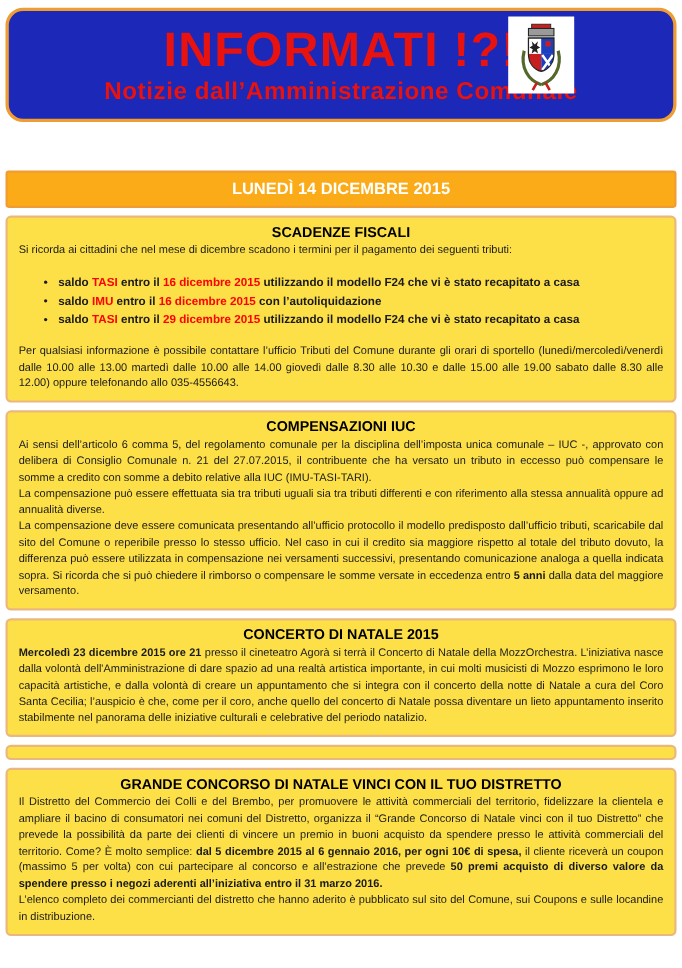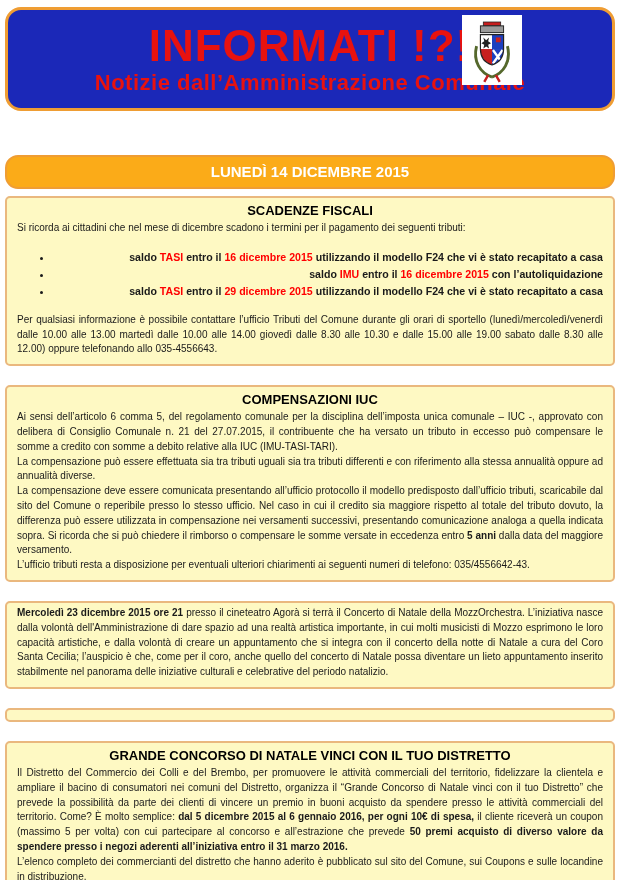--- a/index.html
+++ b/index.html
@@ -23,29 +23,29 @@
   .header{
     position:relative;background:var(--header-blue);
     border:3px solid var(--amber-border);border-radius:16px;
     height:104px;text-align:center;padding-top:12px;margin-bottom:7px;
   }
   .header-title{font-size:44px;font-weight:bold;color:var(--title-red);line-height:47px;letter-spacing:1px;}
   .header-subtitle{font-size:22px;font-weight:bold;color:var(--title-red);line-height:27px;letter-spacing:.5px;}
   .crest{position:absolute;top:5px;right:90px;width:60px;height:70px;background:#fff;display:flex;align-items:center;justify-content:center;}
   
   .datebar{
-    background:var(--amber);border:2px solid var(--amber-border);border-radius:13px;
+    background:var(--amber);border:2px solid var(--amber-border);border-radius:3px;
     text-align:center;color:#fff;font-weight:bold;font-size:15px;
     padding:6px 0 7px;margin-bottom:7px;margin-top:44px;
   }
   
-  .box{border:2px solid var(--box-border);border-radius:5px;background:#fef9c3;padding:3px 10px 7px;margin-bottom:19px;}
+  .box{border:2px solid var(--box-border);border-radius:5px;background:#fde047;padding:3px 10px 7px;margin-bottom:7px;}
   .box h2{font-size:13px;font-weight:bold;text-align:center;margin:2px 0 3px;color:#000;}
   .box p{margin:0;font-size:10px;line-height:14.8px;text-align:justify;}
-  ul.bullets{margin:13px 0 0;padding-left:36px;text-align:right;}
+  ul.bullets{margin:13px 0 0;padding-left:36px;}
   ul.bullets li{font-size:10.6px;line-height:17px;}
   .gap-top{margin-top:13px !important;}
   .b{font-weight:bold;}
   .red{font-weight:bold;color:var(--accent-red);}
 </style>
 </head>
 <body>
 
 <div class="page">
 
@@ -90,24 +90,24 @@
       <li><span class="b">saldo </span><span class="red">TASI</span><span class="b"> entro il  </span><span class="red">29 dicembre 2015</span><span class="b"> utilizzando il modello F24 che vi è stato recapitato a casa</span></li>
     </ul>
     <p class="gap-top"><span>Per qualsiasi informazione è possibile contattare l’ufficio Tributi del Comune durante gli orari di sportello (lunedì/mercoledì/venerdì dalle 10.00 alle 13.00 martedì dalle 10.00 alle 14.00 giovedì dalle 8.30 alle 10.30 e dalle 15.00 alle 19.00 sabato dalle 8.30 alle 12.00) oppure telefonando allo 035-4556643.</span></p>
   </section>
 
   <section class="box">
     <h2>COMPENSAZIONI IUC</h2>
     <p><span>Ai sensi dell’articolo 6 comma 5, del regolamento comunale per la disciplina dell’imposta unica comunale – IUC -, approvato con delibera di Consiglio Comunale n. 21 del 27.07.2015, il contribuente che ha versato un tributo in eccesso può compensare le somme a credito con somme a debito relative alla IUC (IMU-TASI-TARI).</span></p>
     <p><span>La compensazione può essere effettuata sia tra tributi uguali sia tra tributi differenti e con riferimento alla stessa annualità oppure ad annualità diverse.</span></p>
     <p><span>La compensazione deve essere comunicata presentando all’ufficio protocollo il modello predisposto dall’ufficio tributi, scaricabile dal sito del Comune o reperibile presso lo stesso ufficio. Nel caso in cui il credito sia maggiore rispetto al totale del tributo dovuto, la differenza può essere utilizzata in compensazione nei versamenti successivi, presentando comunicazione analoga a quella indicata sopra. Si ricorda che si può chiedere il rimborso o compensare le somme versate in eccedenza entro </span><span class="b">5 anni</span><span> dalla data del maggiore versamento.</span></p>
-    <p><span>L’ufficio tributi resta a disposizione per eventuali ulteriori chiarimenti ai seguenti numeri di telefono: 035/4556642-43.</span></p>
   </section>
 
   <section class="box">
+    <h2>CONCERTO DI NATALE 2015</h2>
     <p><span class="b">Mercoledì 23 dicembre 2015 ore 21</span><span> presso il cineteatro Agorà si terrà il Concerto di Natale della MozzOrchestra. L’iniziativa nasce dalla volontà dell'Amministrazione di dare spazio ad una realtà artistica importante, in cui molti musicisti di Mozzo esprimono le loro capacità artistiche, e dalla volontà di creare un appuntamento che si integra con il concerto della notte di Natale a cura del Coro Santa Cecilia; l’auspicio è che, come per il coro, anche quello del concerto di Natale possa diventare un lieto appuntamento inserito stabilmente nel panorama delle iniziative culturali e celebrative del periodo natalizio.</span></p>
   </section>
 
   <section class="box">
   </section>
 
   <section class="box">
     <h2>GRANDE CONCORSO DI NATALE VINCI CON IL TUO DISTRETTO</h2>
     <p><span>Il Distretto del Commercio dei Colli e del Brembo, per promuovere le attività commerciali del territorio, fidelizzare la clientela e ampliare il bacino di consumatori nei comuni del Distretto, organizza il  “Grande Concorso di Natale vinci con il tuo Distretto” che prevede la possibilità da parte dei clienti di vincere un premio in buoni acquisto da spendere presso le attività commerciali del territorio. Come? È molto semplice: </span><span class="b">dal 5 dicembre 2015 al 6 gennaio 2016, per ogni 10€ di spesa,</span><span> il cliente riceverà un coupon (massimo 5 per volta) con cui partecipare al concorso e all’estrazione che prevede </span><span class="b">50 premi acquisto di diverso valore da spendere presso i negozi aderenti all’iniziativa entro il 31 marzo 2016.</span></p>
     <p><span>L’elenco completo dei commercianti del distretto che hanno aderito è pubblicato sul sito del Comune, sui Coupons e sulle locandine  in distribuzione.</span></p>

